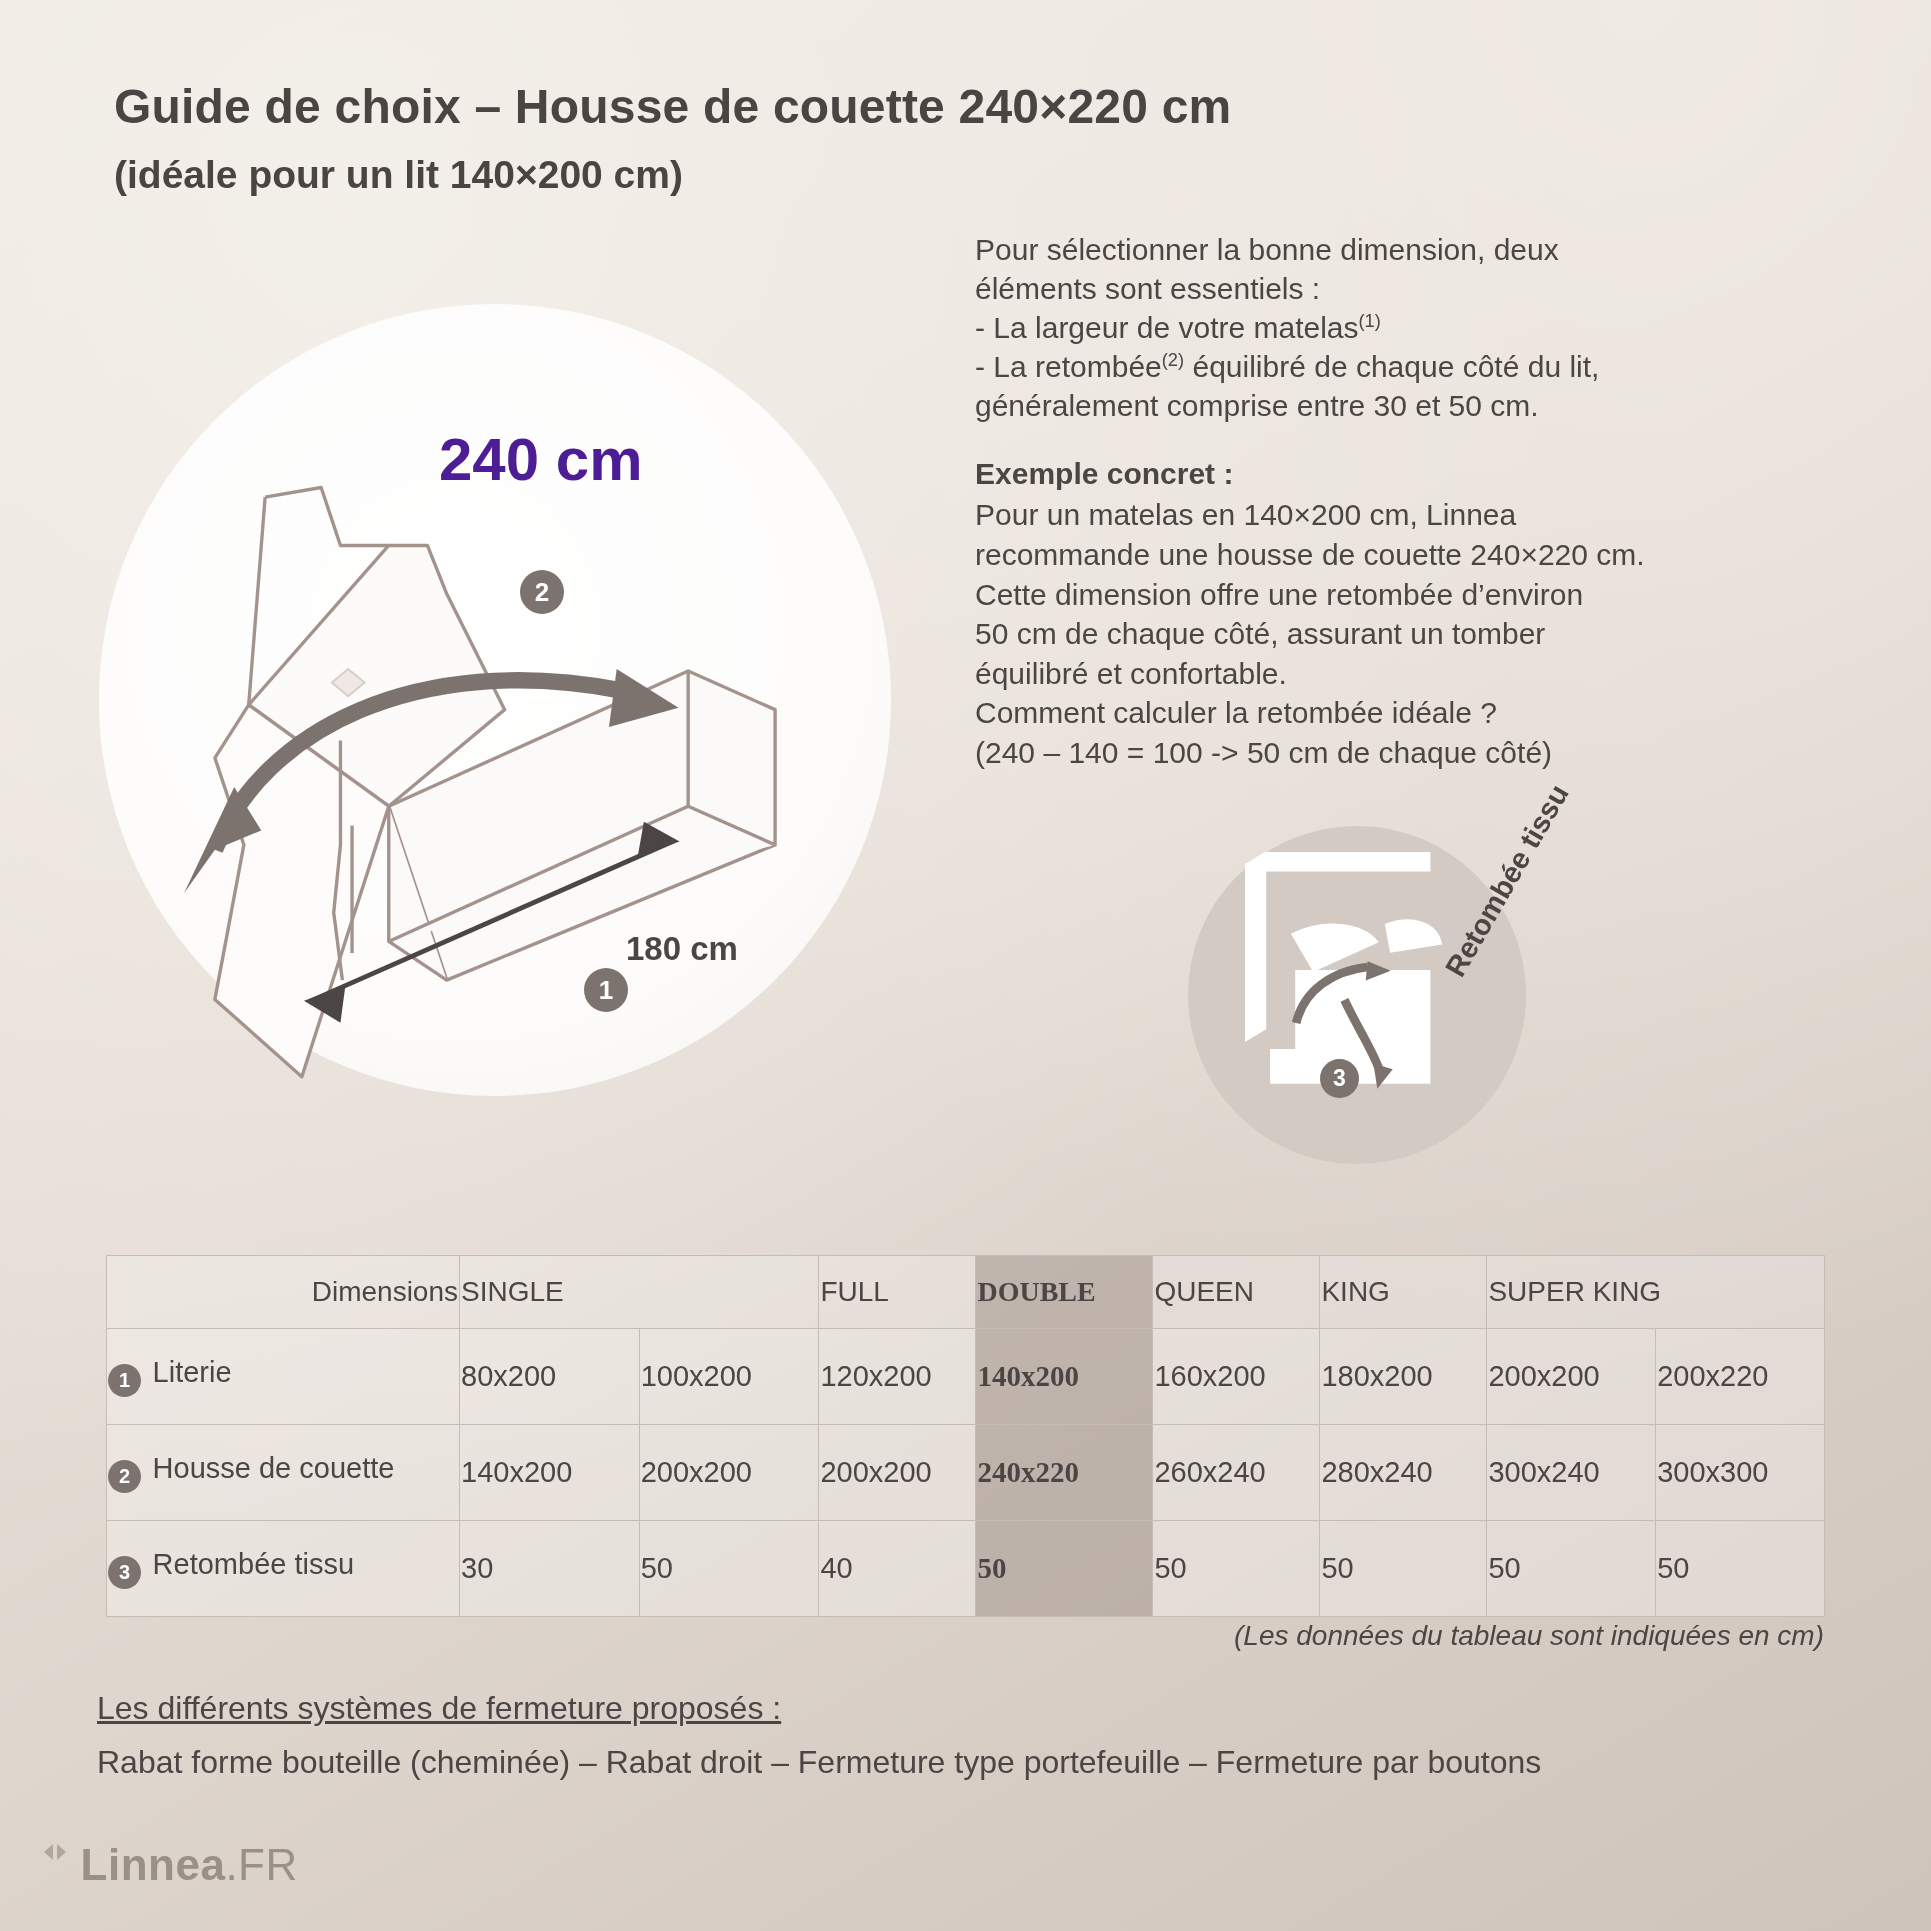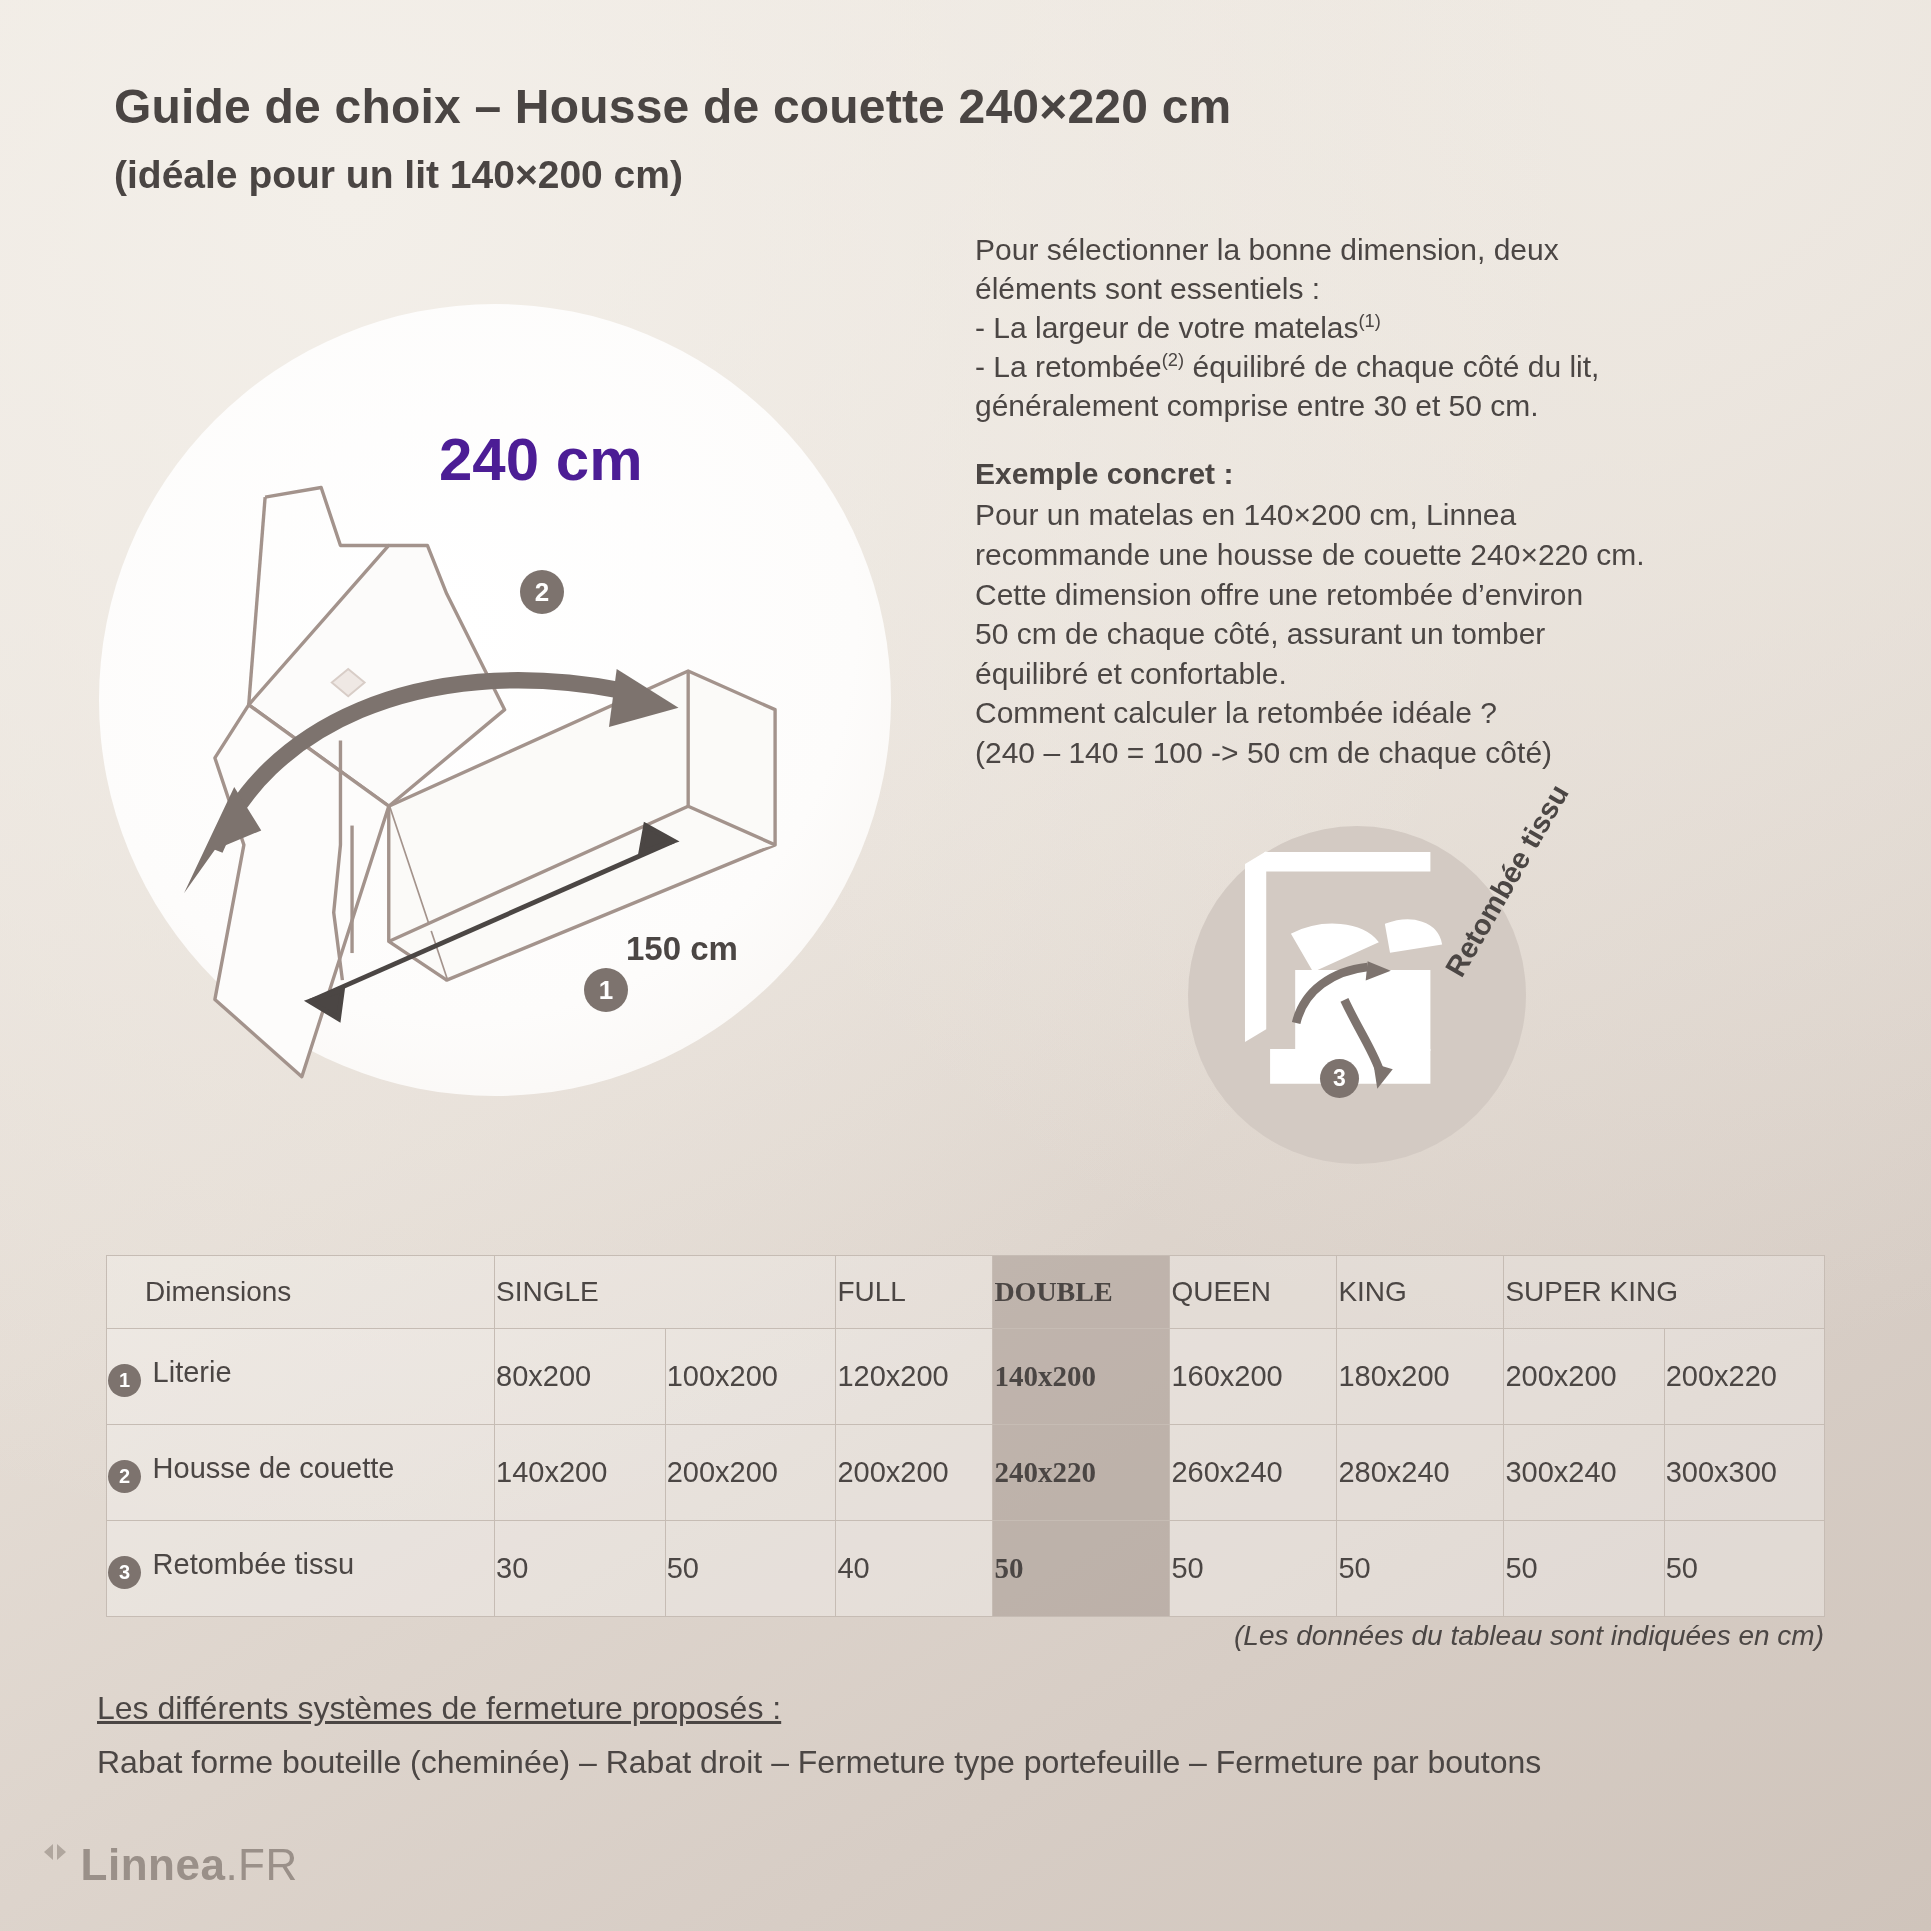--- a/index.html
+++ b/index.html
@@ -87,21 +87,21 @@
     text-align:left;
     color:#4b4644;
     font-weight:normal;
     background:rgba(255,255,255,.30);
   }
   thead th{
     height:70px;
     background:rgba(255,255,255,.22);
     font-size:28px;
   }
-  thead th.first{text-align:left;padding-left:38px;}
+  thead th.first{text-align:right;padding-left:3px;}
   tbody td{height:93px;}
   tbody td.rowhead{
     text-align:left;font-size:29px;white-space:nowrap;
   }
   .rowbadge{
     display:inline-flex;align-items:center;justify-content:center;
     width:33px;height:33px;border-radius:50%;
     background:#7d736e;color:#fff;font-size:20px;font-weight:bold;
     margin-right:11.6px;vertical-align:-4.8px;
   }
@@ -205,21 +205,21 @@
 
       <g stroke="#4b4644" stroke-width="5" fill="#4b4644">
         <line x1="218" y1="722" x2="595" y2="556"></line>
         <polygon points="218,722 252,710 248,740"></polygon>
         <polygon points="595,556 561,568 566,540"></polygon>
       </g>
     </svg>
   </div>
 
   <div class="lbl-240">240 cm</div>
-  <div class="lbl-140">150 cm</div>
+  <div class="lbl-140">180 cm</div>
   <div class="badge b2">2</div>
   <div class="badge b1">1</div>
 
   <div class="circle-small">
     <svg class="svg-abs" width="338" height="338" viewBox="0 0 350 350">
       <g fill="#ffffff" stroke="#ffffff" stroke-width="2">
         <path d="M 60 40 L 80 28 L 80 210 L 60 222 Z"></path>
         <path d="M 80 28 L 250 28 L 250 46 L 80 46 Z"></path>
         <path d="M 108 112 C 140 96 180 100 196 120 L 130 150 Z"></path>
         <path d="M 205 102 C 232 92 258 100 262 122 L 210 130 Z"></path>

